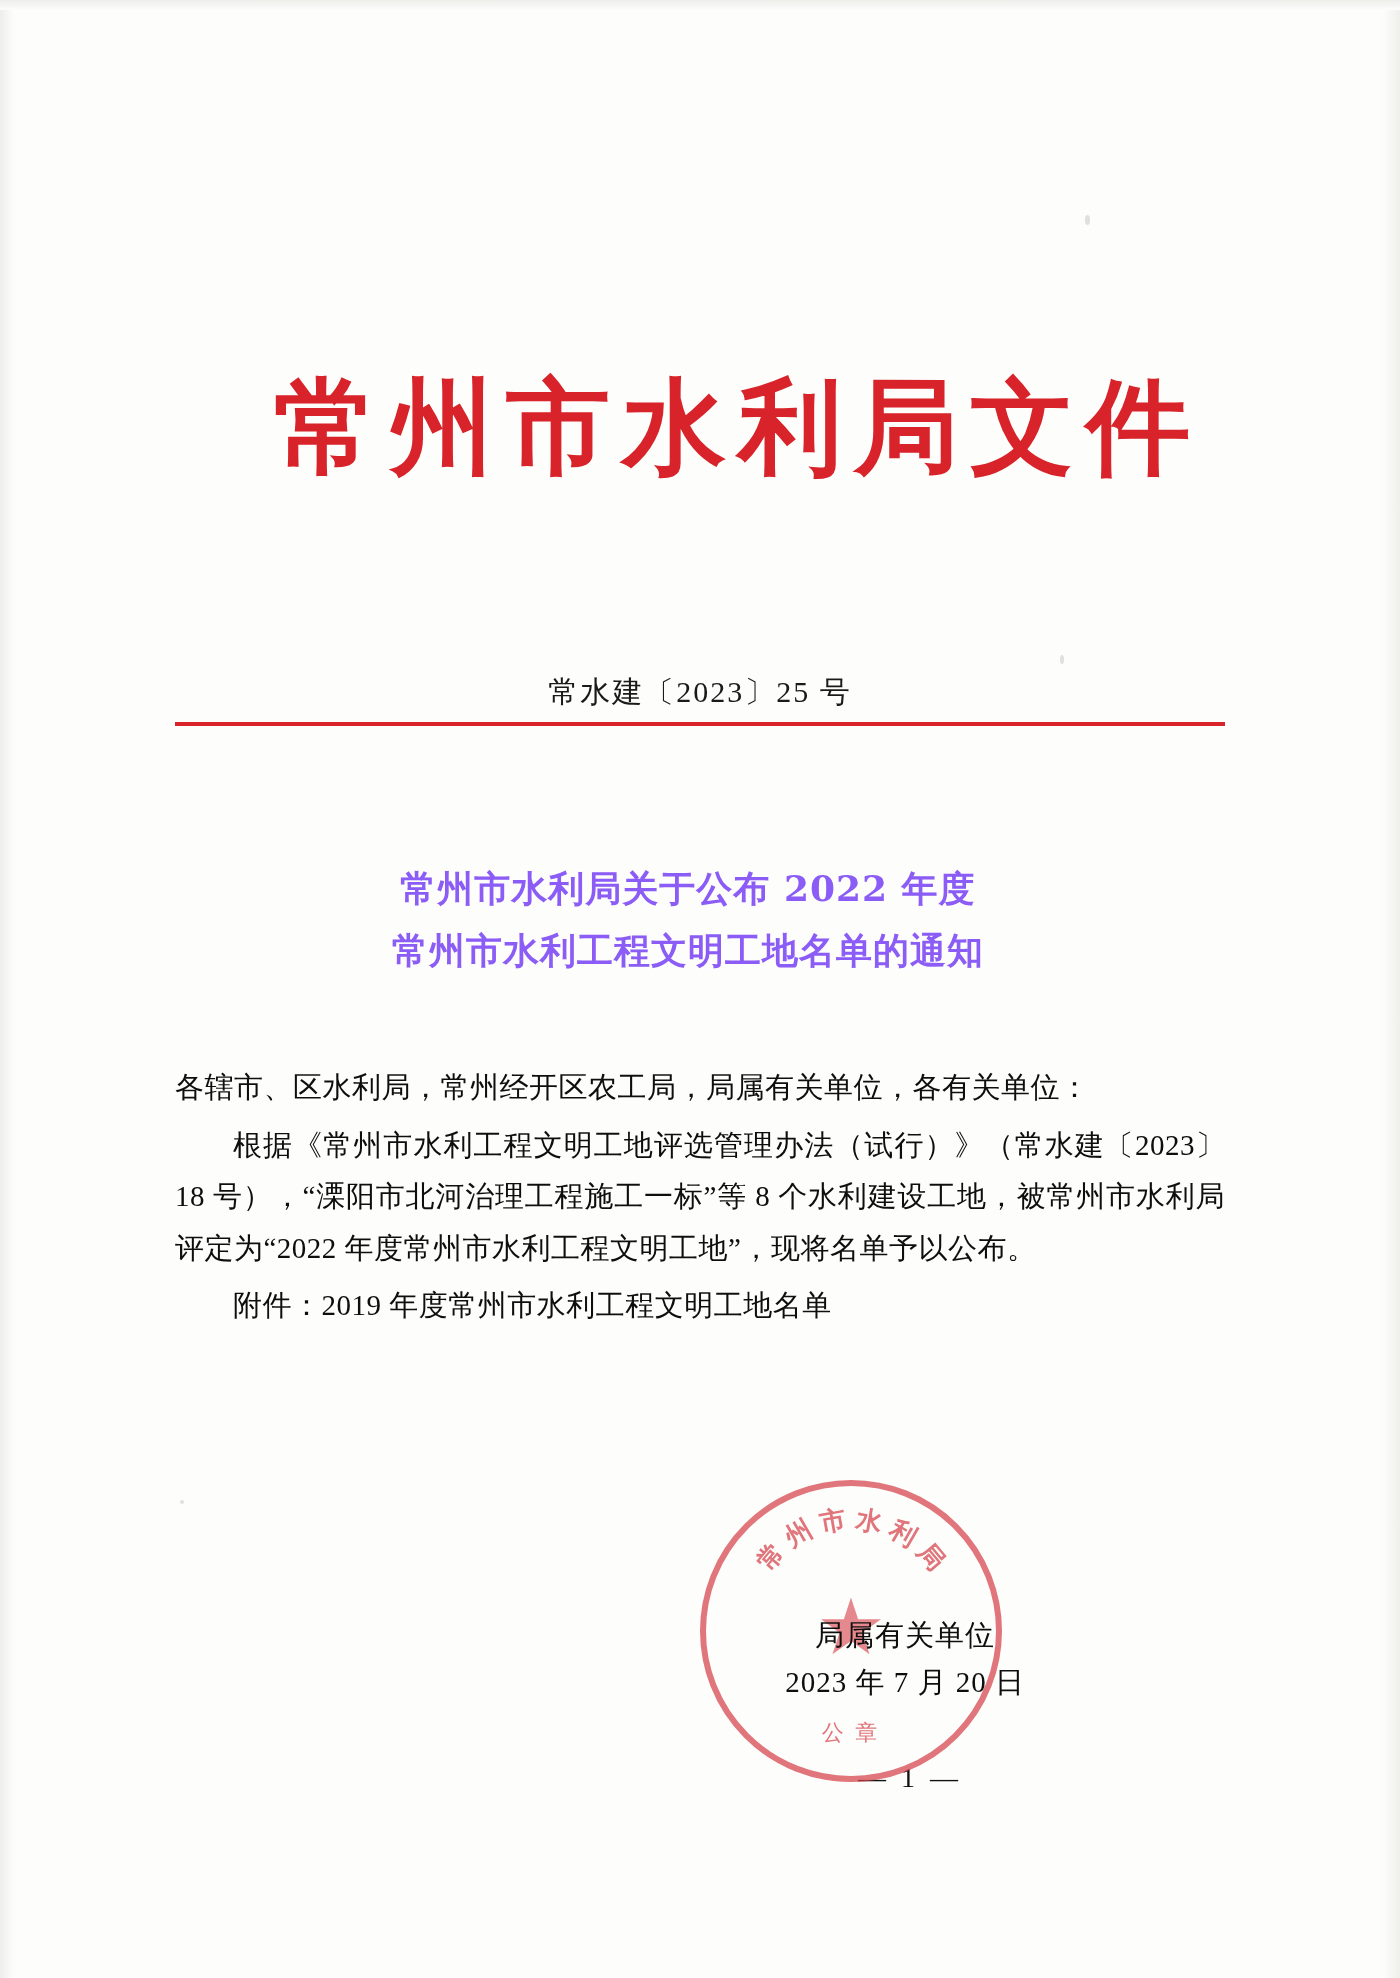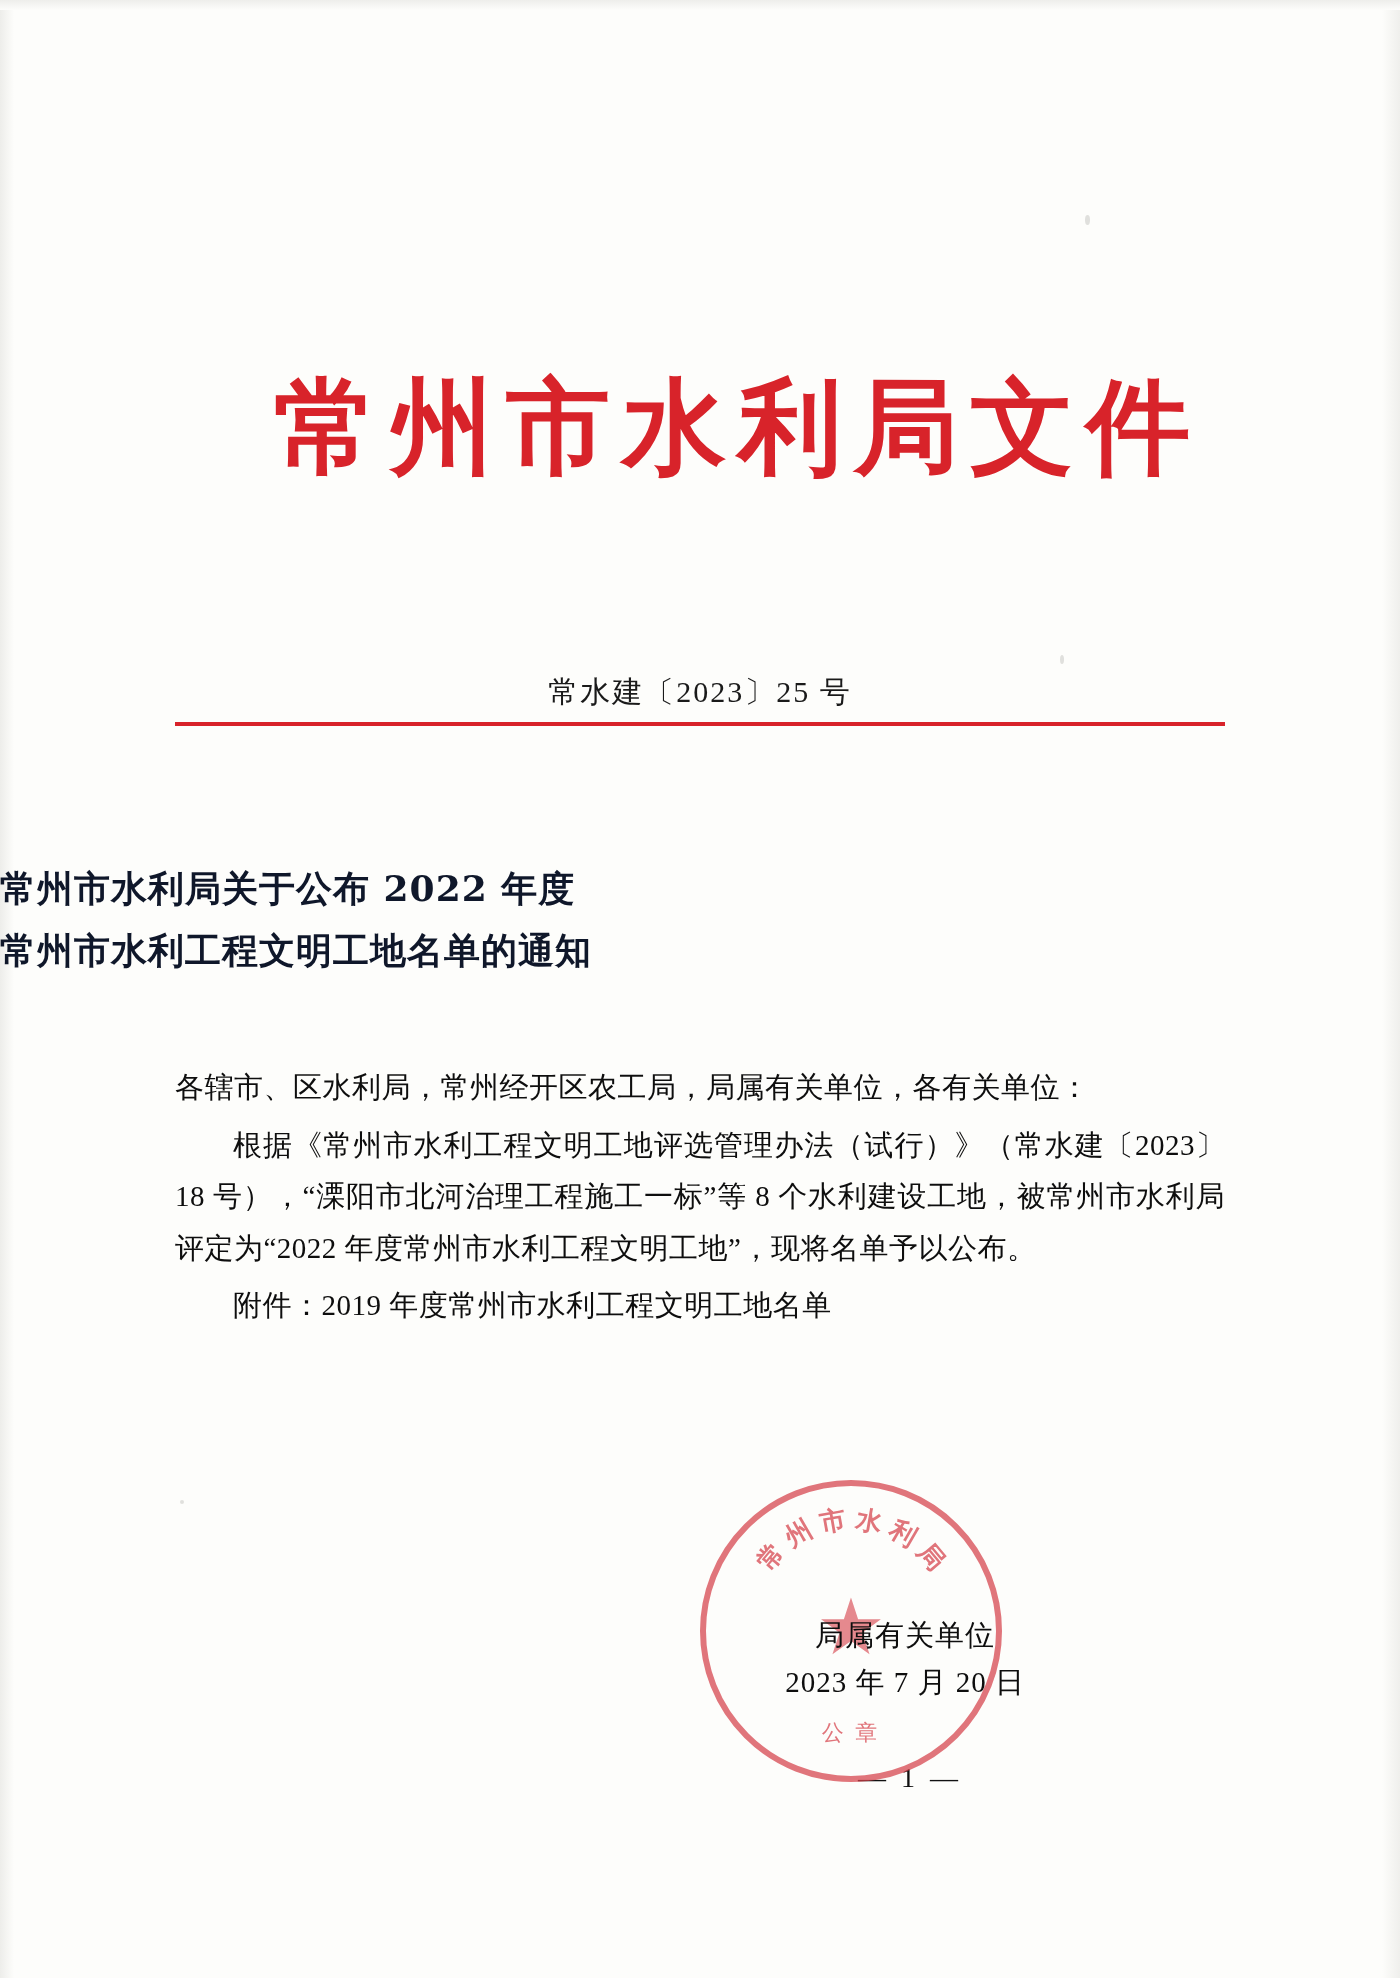--- a/index.html
+++ b/index.html
@@ -71,25 +71,26 @@
     width: 1050px;
     height: 4px;
     background: #d8232a;
   }
 
   .subject {
     position: absolute;
     left: 0;
     top: 858px;
     width: 1376px;
+    text-align: center;
     font-family: "DejaVu Serif", "Liberation Serif", serif;
     font-weight: 700;
     font-size: 36px;
     line-height: 1.72;
-    color: #0f172a;
+    color: #8b5cf6;
     letter-spacing: 1px;
   }
   .subject .line { display: block; }
 
   .body-block {
     position: absolute;
     left: 175px;
     top: 1062px;
     width: 1050px;
     font-size: 29px;

